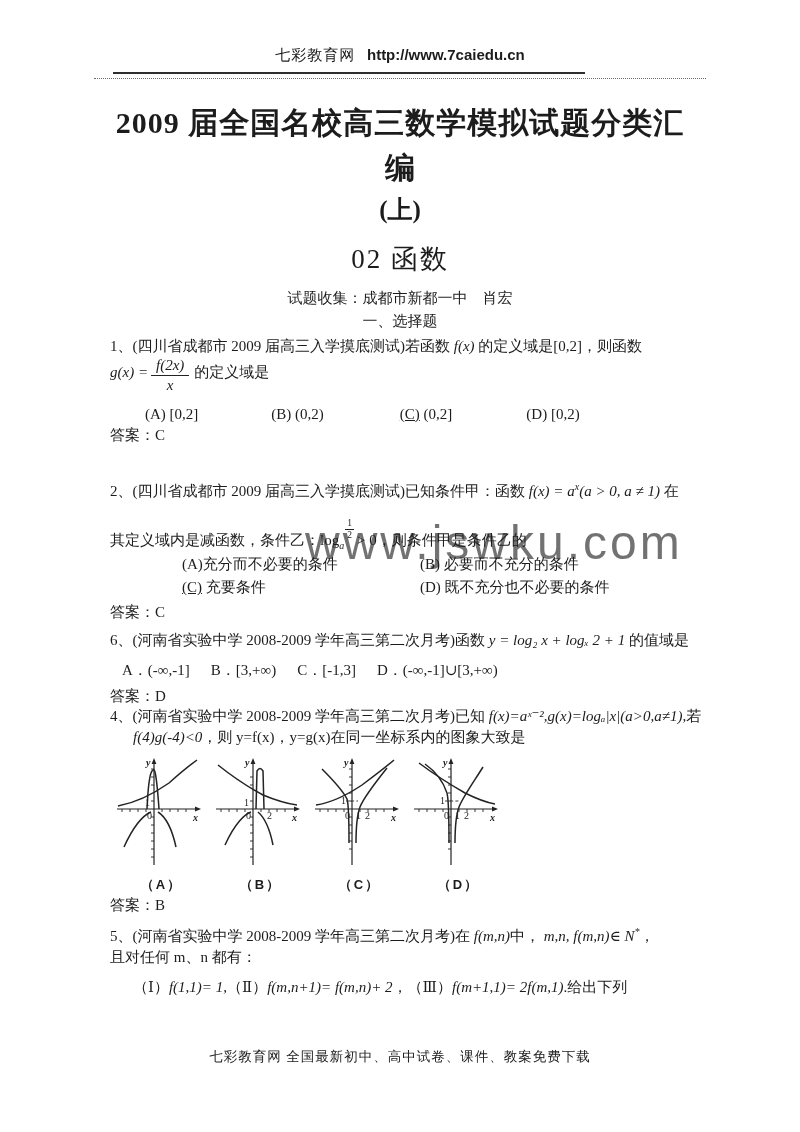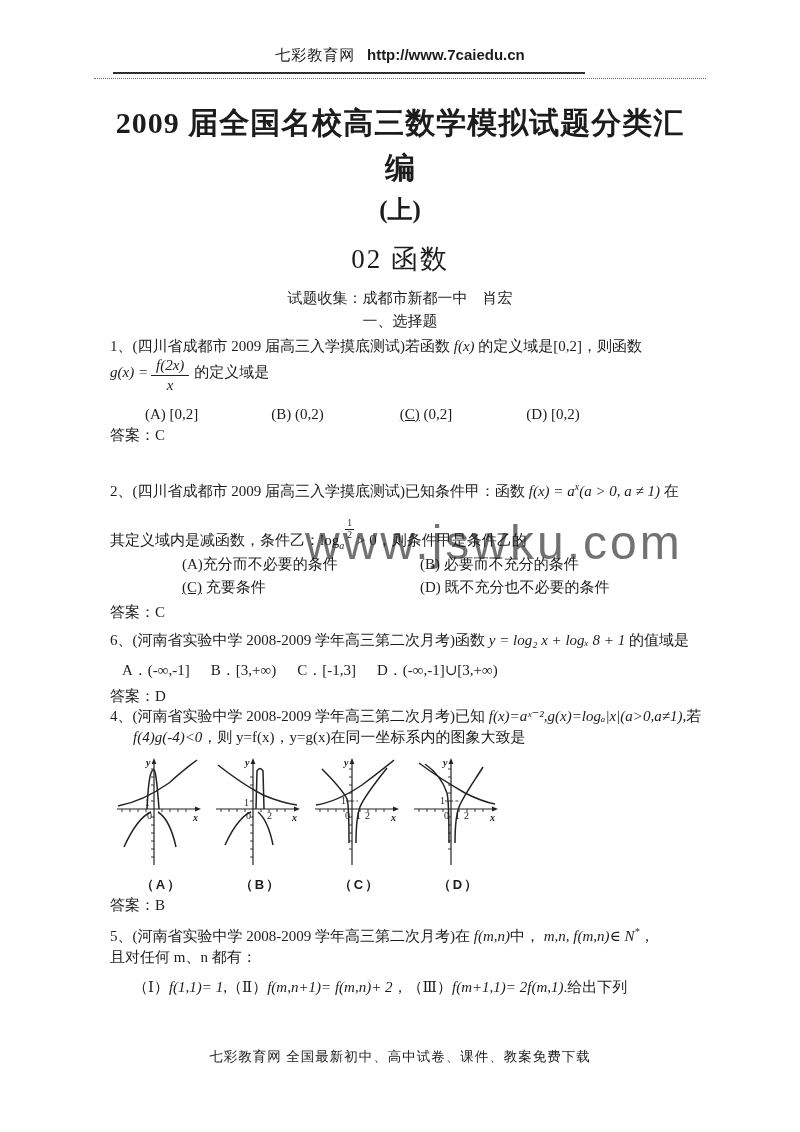--- a/index.html
+++ b/index.html
@@ -116,21 +116,21 @@
       <div class="q2opts">
         <span><span>(A)</span><span>充分而不必要的条件</span></span>
         <span><span>(B)</span><span> 必要而不充分的条件</span></span>
         <span><span class="u">(C)</span><span> 充要条件</span></span>
         <span><span>(D)</span><span> 既不充分也不必要的条件</span></span>
       </div>
       <p class="ans" style="margin-top:4px;">答案：C</p>
     </div>
 
     <div class="abs q q3">
-      <p><span>6、(河南省实验中学 2008-2009 学年高三第二次月考)函数 </span><span class="mi">y = log₂ x + logₓ 8 + 1</span><span> 的值域是</span></p>
+      <p><span>6、(河南省实验中学 2008-2009 学年高三第二次月考)函数 </span><span class="mi">y = log₂ x + logₓ 2 + 1</span><span> 的值域是</span></p>
       <div class="q3opts">
         <span><span>A．</span><span class="mr">(-∞,-1]</span></span>
         <span><span>B．</span><span class="mr">[3,+∞)</span></span>
         <span><span>C．</span><span class="mr">[-1,3]</span></span>
         <span><span>D．</span><span class="mr">(-∞,-1]∪[3,+∞)</span></span>
       </div>
       <p class="ans" style="margin-top:5px;">答案：D</p>
     </div>
 
     <div class="abs q q4">

